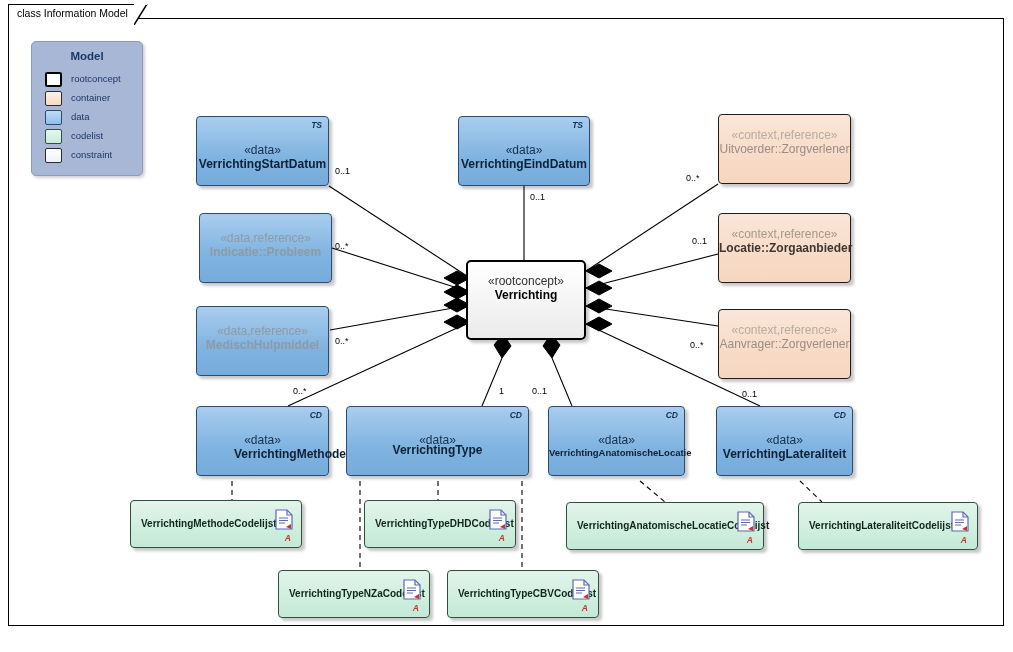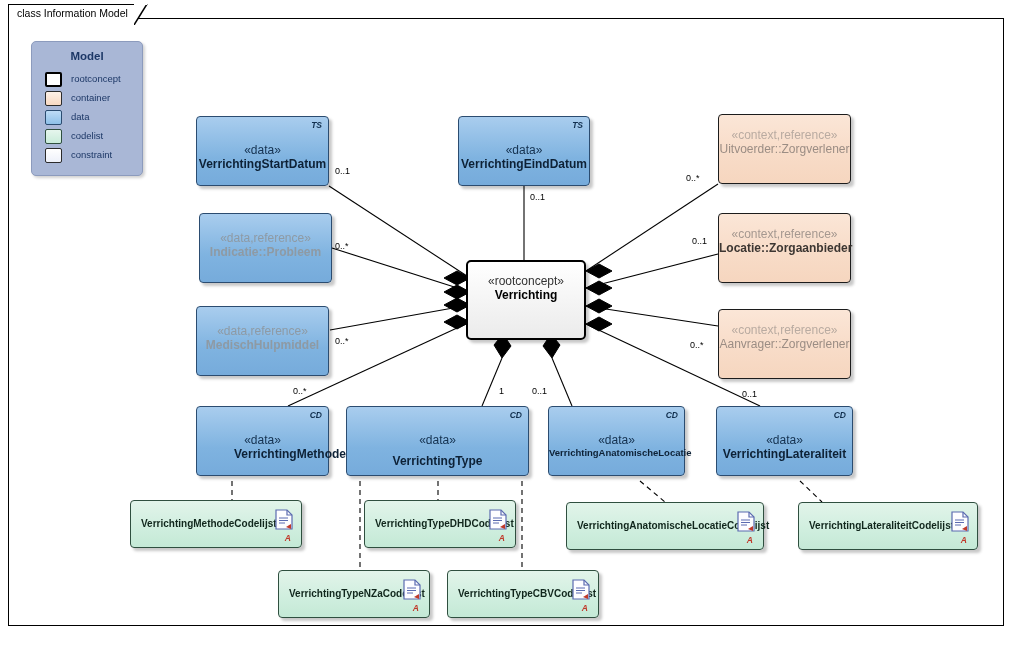--- a/index.html
+++ b/index.html
@@ -193,21 +193,21 @@
 
   <div class="node data" style="left:196px;top:406px;width:133px;height:70px;">
     <span class="corner-tag">CD</span>
     <span class="stereo" style="top:26px;">«data»</span>
     <span class="nm" style="top:40px;margin-left:37px;">VerrichtingMethode</span>
   </div>
 
   <div class="node data" style="left:346px;top:406px;width:183px;height:70px;">
     <span class="corner-tag">CD</span>
     <span class="stereo" style="top:26px;">«data»</span>
-    <span class="nm" style="top:47px;">VerrichtingType</span>
+    <span class="nm" style="top:36px;">VerrichtingType</span>
   </div>
 
   <div class="node data" style="left:548px;top:406px;width:137px;height:70px;">
     <span class="corner-tag">CD</span>
     <span class="stereo" style="top:26px;">«data»</span>
     <span class="nm" style="top:40px;font-size:9.5px;">VerrichtingAnatomischeLocatie</span>
   </div>
 
   <div class="node data" style="left:716px;top:406px;width:137px;height:70px;">
     <span class="corner-tag">CD</span>

